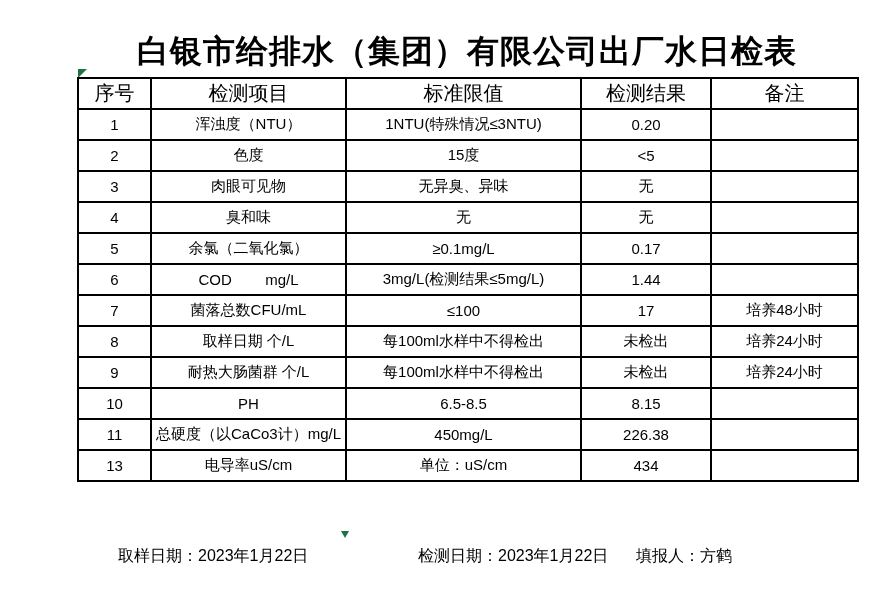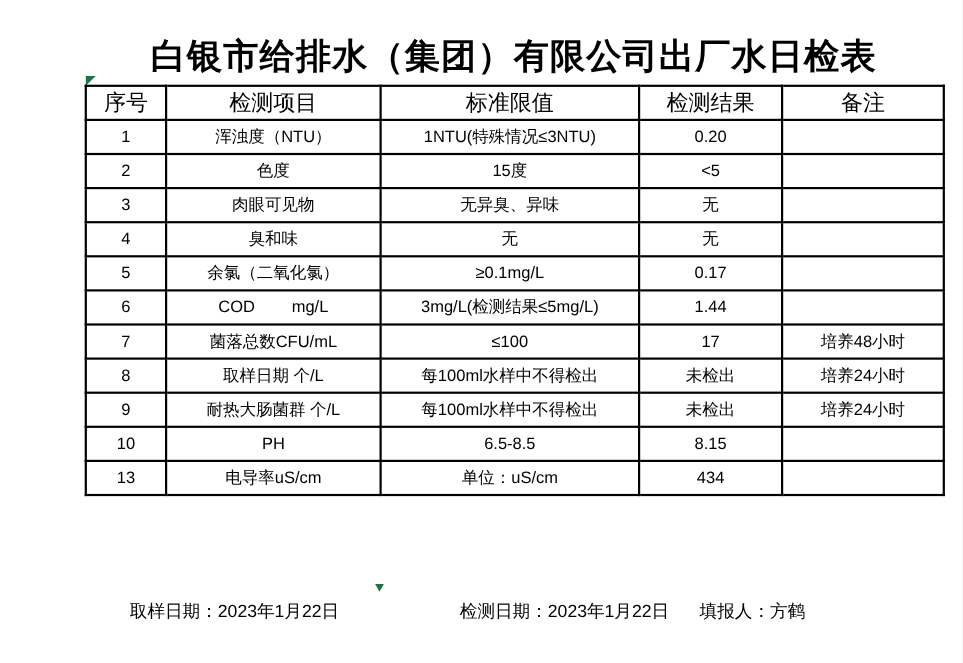--- a/index.html
+++ b/index.html
@@ -169,20 +169,27 @@
           <td>培养24小时</td>
         </tr>
         <tr>
           <td>10</td>
           <td>PH</td>
           <td>6.5-8.5</td>
           <td>8.15</td>
           <td></td>
         </tr>
         <tr>
+          <td>11</td>
+          <td>总硬度（以CaCo3计）mg/L</td>
+          <td>450mg/L</td>
+          <td>226.38</td>
+          <td></td>
+        </tr>
+        <tr>
           <td>13</td>
           <td>电导率uS/cm</td>
           <td>单位：uS/cm</td>
           <td>434</td>
           <td></td>
         </tr>
       </tbody>
   </table>
 
   <div class="bottom-flag"></div>

